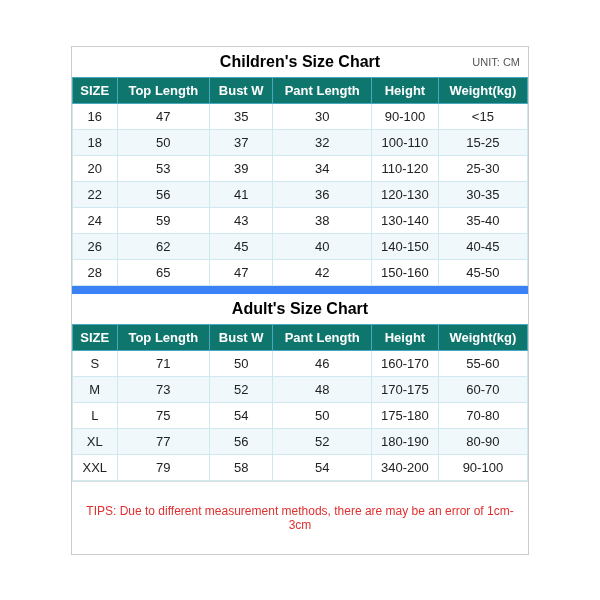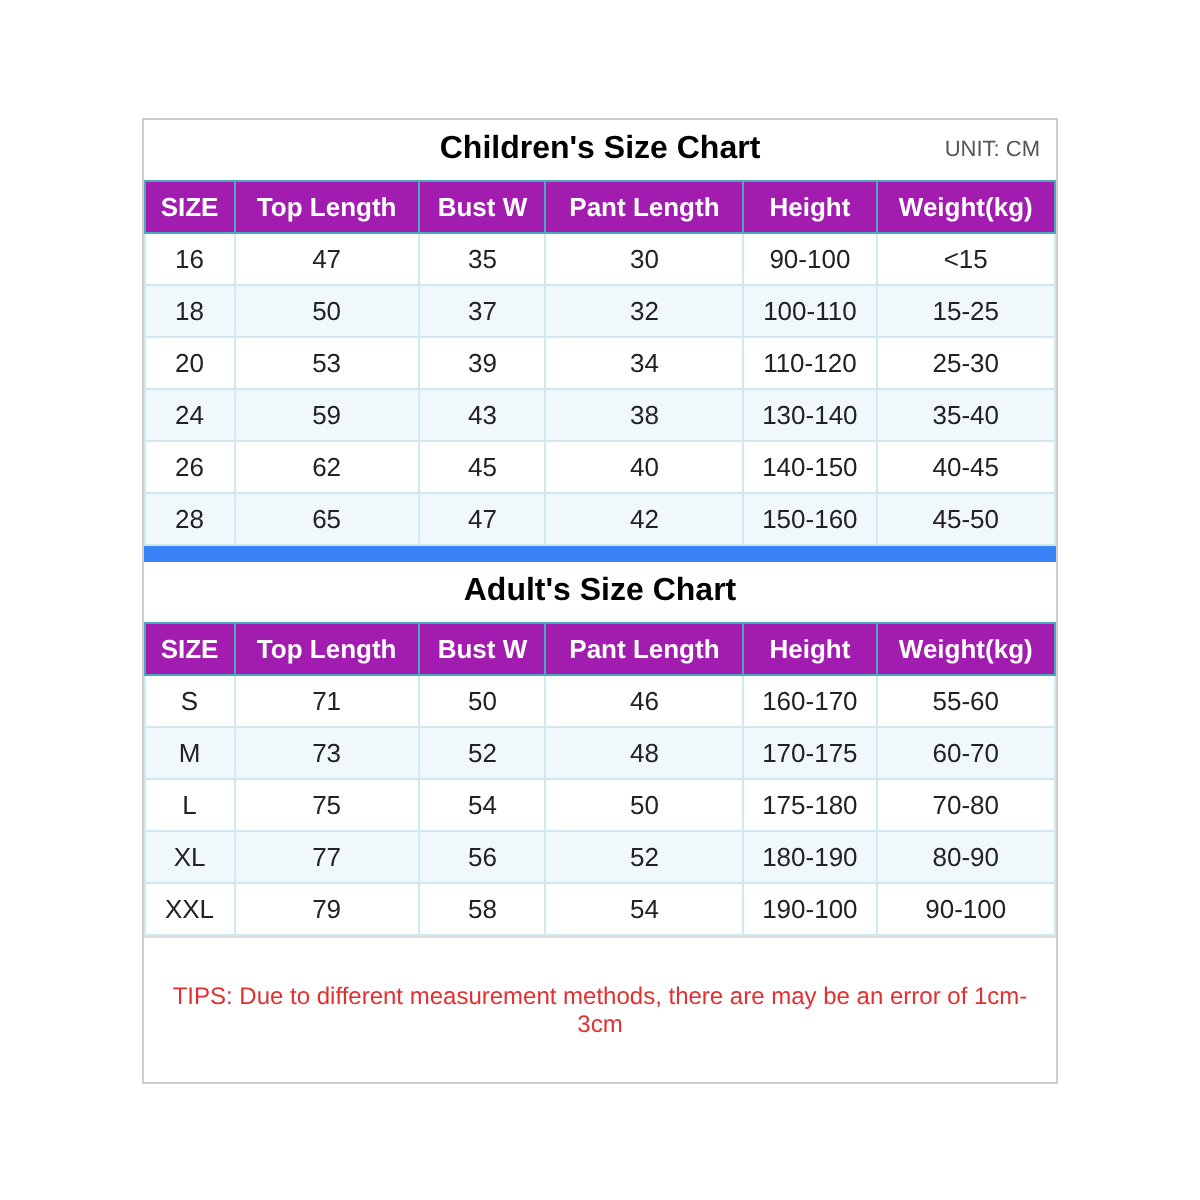--- a/index.html
+++ b/index.html
@@ -34,21 +34,21 @@
       top: 50%;
       transform: translateY(-50%);
       font-size: 11px;
       color: #555;
     }
     table {
       width: 100%;
       border-collapse: collapse;
     }
     thead tr {
-      background: #a21caf;
+      background: #0f766e;
     }
     thead th {
       color: #fff;
       font-size: 13px;
       font-weight: bold;
       padding: 5px 4px;
       text-align: center;
       border: 1px solid #4aa8be;
     }
     tbody tr {
@@ -129,20 +129,28 @@
         </tr>
         <tr>
           <td>20</td>
           <td>53</td>
           <td>39</td>
           <td>34</td>
           <td>110-120</td>
           <td>25-30</td>
         </tr>
         <tr>
+          <td>22</td>
+          <td>56</td>
+          <td>41</td>
+          <td>36</td>
+          <td>120-130</td>
+          <td>30-35</td>
+        </tr>
+        <tr>
           <td>24</td>
           <td>59</td>
           <td>43</td>
           <td>38</td>
           <td>130-140</td>
           <td>35-40</td>
         </tr>
         <tr>
           <td>26</td>
           <td>62</td>
@@ -208,21 +216,21 @@
           <td>56</td>
           <td>52</td>
           <td>180-190</td>
           <td>80-90</td>
         </tr>
         <tr>
           <td>XXL</td>
           <td>79</td>
           <td>58</td>
           <td>54</td>
-          <td>190-100</td>
+          <td>340-200</td>
           <td>90-100</td>
         </tr>
       </tbody>
   </table>
 
   <div class="tips-row">
     <span>TIPS: Due to different measurement methods, there are may be an error of 1cm-3cm</span>
   </div>
 
 </div>

